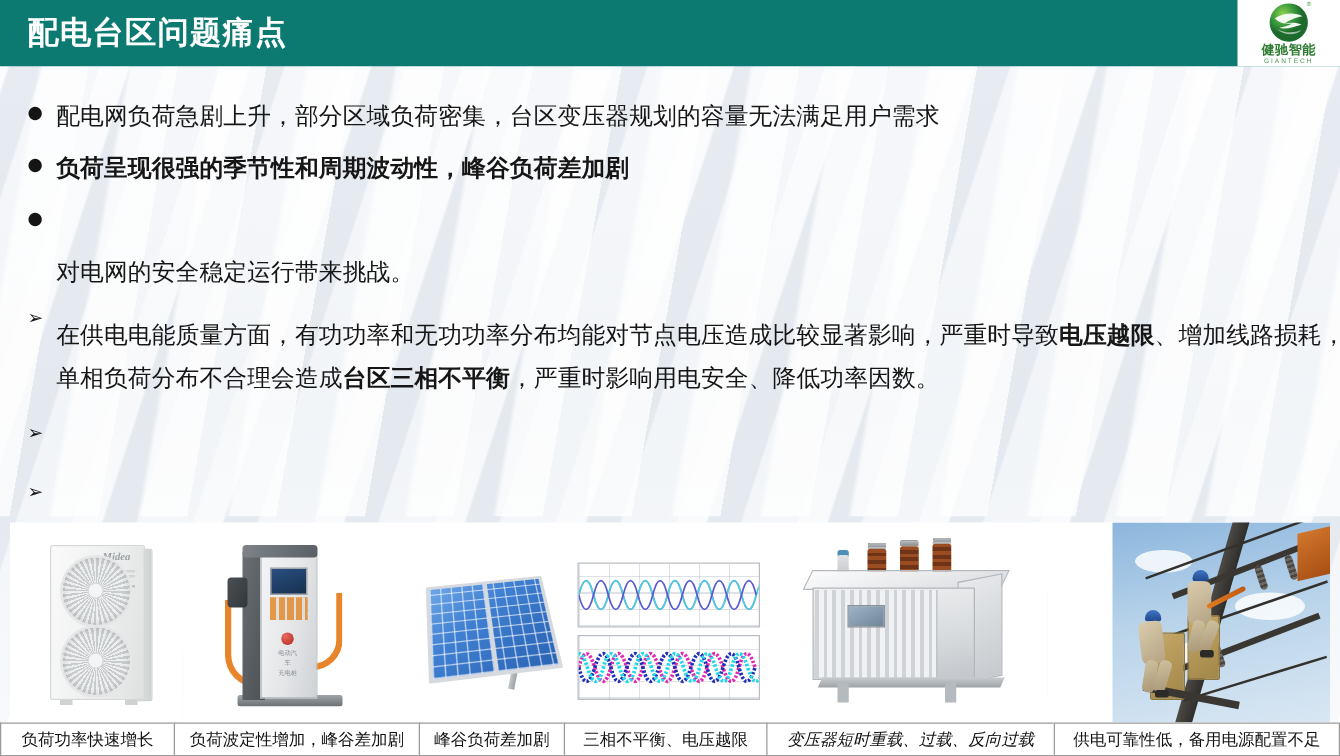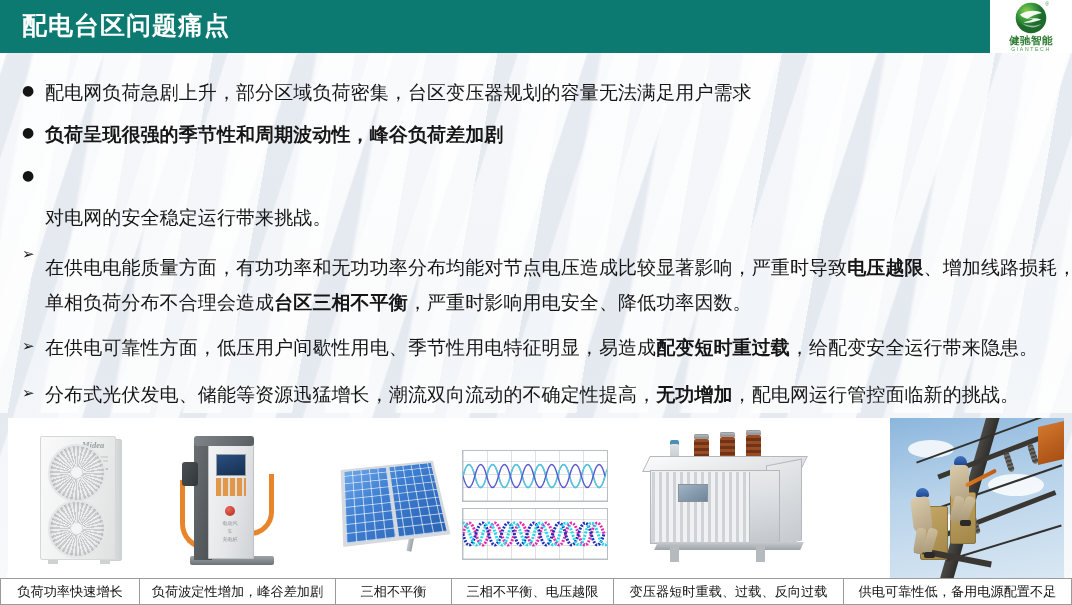--- a/index.html
+++ b/index.html
@@ -326,21 +326,21 @@
   .cap{
     border: 1px solid #9b9b9b;
     border-right: none;
     background: #ffffff;
     display:flex; align-items:center; justify-content:center;
     font-size: 13.2px; color: #111; white-space: nowrap;
     font-family: "DejaVu Sans", "Liberation Sans", sans-serif;
   }
   .cap:last-child{ border-right: 1px solid #9b9b9b; }
   .cp1{ width:139px; } .cp2{ width:196px; } .cp3{ width:116px; }
-  .cp4{ width:162px; } .cp5{ width:230px; } .cp6{ width:229px; }
+  .cp4{ width:162px; } .cp5{ width:230px;font-style:italic; } .cp6{ width:229px; }
 </style>
 </head>
 <body>
 
 <div class="slide"></div>
 
 <div class="header">
   <div class="header-title">配电台区问题痛点</div>
 </div>
 <div class="logo-box">
@@ -382,28 +382,22 @@
 
   <span class="mark arrow" style="left:22px; top:192px;">➢</span>
   <div class="line" style="left:45px; top:202px;">
     <span>在供电电能质量方面，有功功率和无功功率分布均能对节点电压造成比较显著影响，严重时导致</span><b>电压越限</b><span>、增加线路损耗，</span>
   </div>
   <div class="line" style="left:45px; top:237px;">
     <span>单相负荷分布不合理会造成</span><b>台区三相不平衡</b><span>，严重时影响用电安全、降低功率因数。</span>
   </div>
 
   <span class="mark arrow" style="left:22px; top:284px;">➢</span>
-  <div class="line" style="left:45px; top:282px;">
-    <span>在供电可靠性方面，低压用户间歇性用电、季节性用电特征明显，易造成</span><b>配变短时重过载</b><span>，给配变安全运行带来隐患。</span>
-  </div>
 
   <span class="mark arrow" style="left:22px; top:331px;">➢</span>
-  <div class="line" style="left:45px; top:329px;">
-    <span>分布式光伏发电、储能等资源迅猛增长，潮流双向流动的不确定性提高，</span><b>无功增加</b><span>，配电网运行管控面临新的挑战。</span>
-  </div>
 </div>
 
 <div class="strip">
 
   <div class="cell c1">
     <div class="ac-side"></div>
     <div class="ac-body"></div>
     <div class="ac-brand">Midea</div>
     <div class="ac-lbl" style="top:38px;"></div>
     <div class="ac-lbl" style="top:42px;"></div>
@@ -523,17 +517,17 @@
       <div class="w-boot" style="left:12px; top:64px;"></div>
     </div>
 
     <div style="position:absolute; left:200px; top:6px; width:26px; height:38px; background:linear-gradient(160deg,#d1762c,#a84f14); transform:skewY(-13deg);"></div>
   </div>
 </div>
 
 <div class="captions">
   <div class="cap cp1">负荷功率快速增长</div>
   <div class="cap cp2">负荷波定性增加，峰谷差加剧</div>
-  <div class="cap cp3">三相不平衡</div>
+  <div class="cap cp3">峰谷负荷差加剧</div>
   <div class="cap cp4">三相不平衡、电压越限</div>
   <div class="cap cp5">变压器短时重载、过载、反向过载</div>
   <div class="cap cp6">供电可靠性低，备用电源配置不足</div>
 </div>
 
 </body></html>

